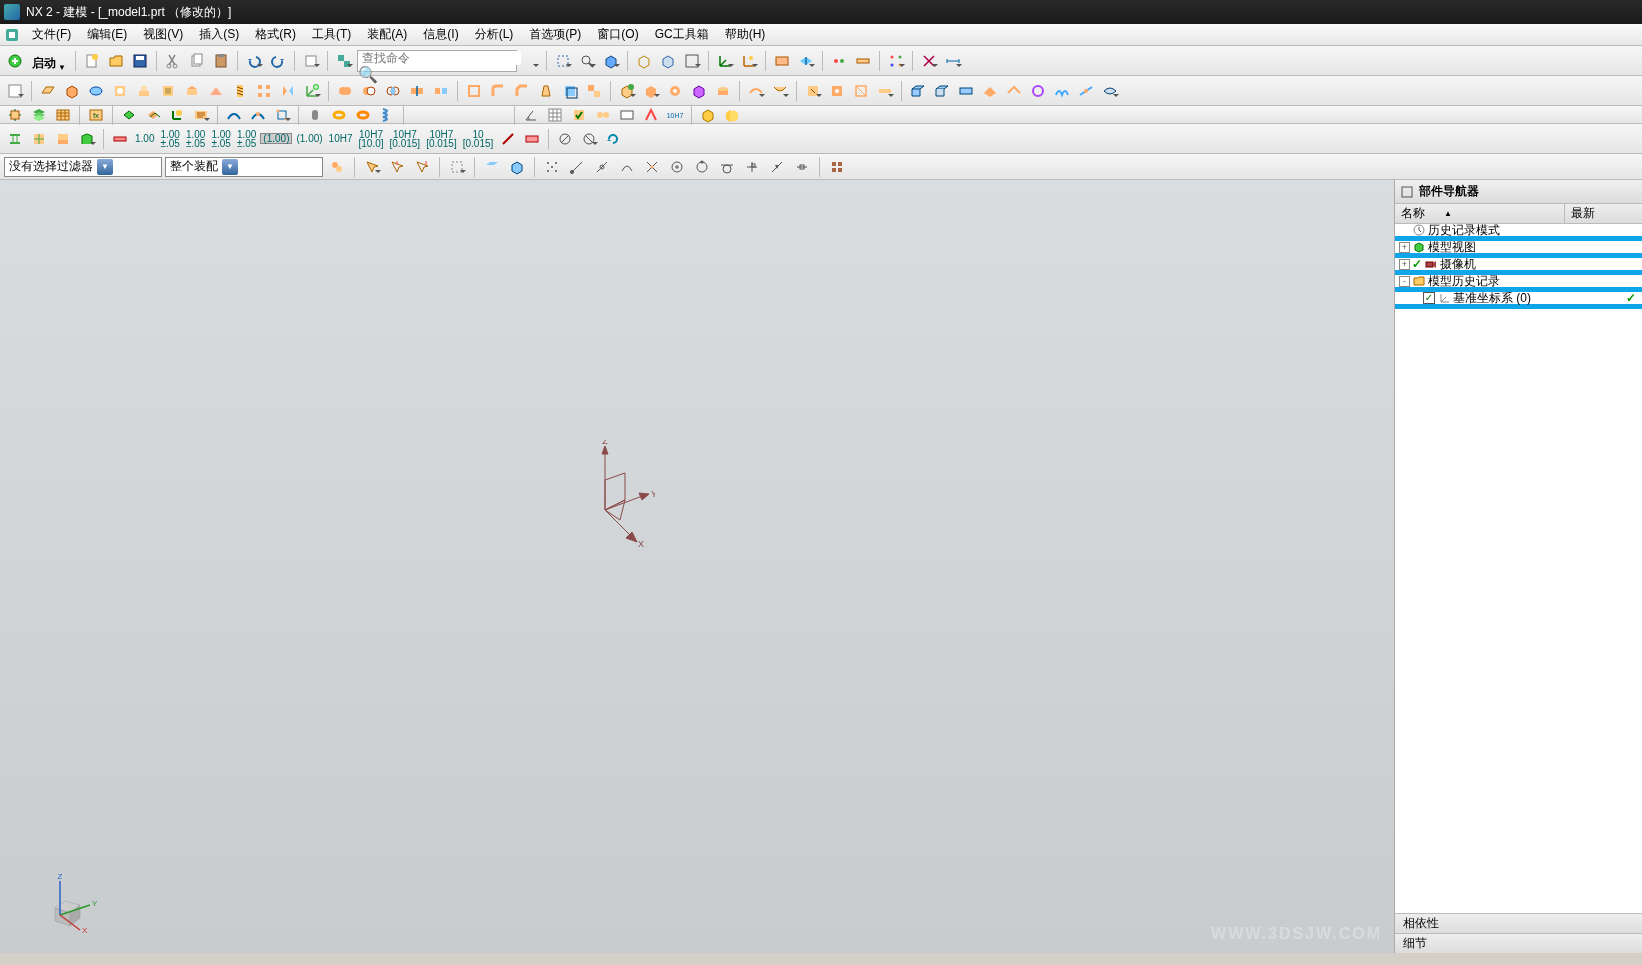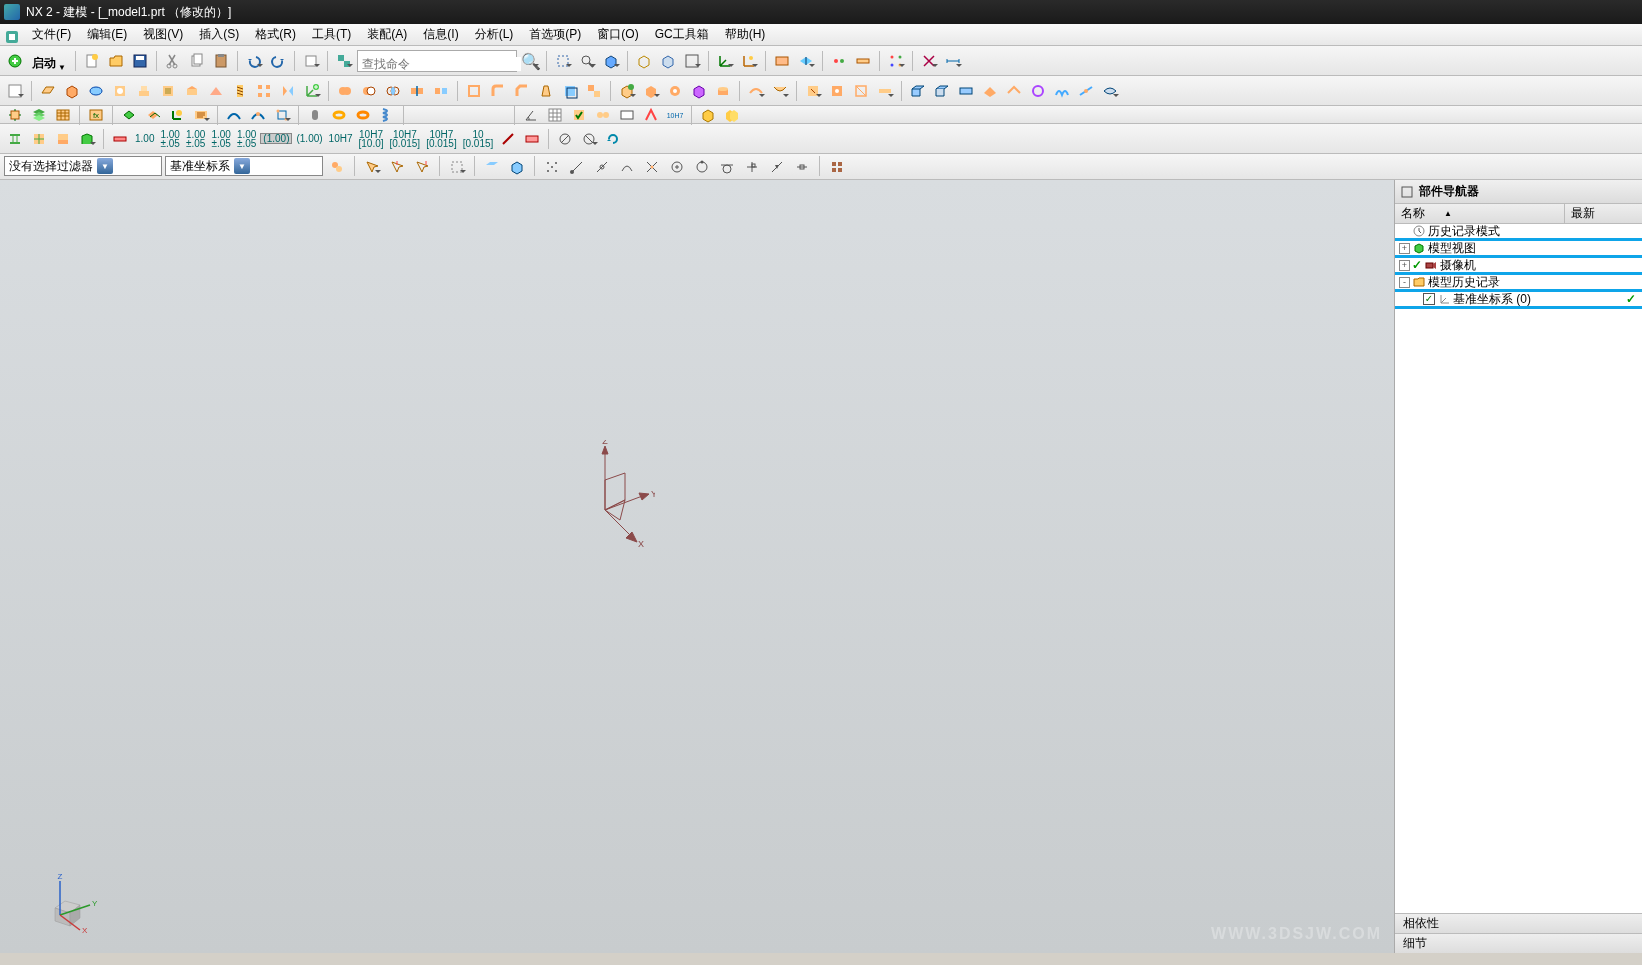--- a/index.html
+++ b/index.html
@@ -3,53 +3,53 @@
 <meta charset="utf-8">
 <style>
 * { margin: 0; padding: 0; box-sizing: border-box; font-family: "Microsoft YaHei", "SimSun", sans-serif; }
 body { width: 1642px; height: 965px; overflow: hidden; background: #d4d0c8; }
 
 
 .titlebar { height: 24px; background: linear-gradient(to bottom, #2a2a2a, #1a1a1a); color: #fff; display: flex; align-items: center; padding: 0 4px; font-size: 12px; }
 .titlebar .app-icon { width: 16px; height: 16px; margin-right: 6px; background: linear-gradient(135deg,#4aa,#26a); border-radius: 2px; }
 
 
-.menubar { height: 22px; background: linear-gradient(to bottom, #fafafa, #e8e8e8); border-bottom: 1px solid #bbb; display: flex; align-items: flex-end; padding: 0 4px; font-size: 12px; }
+.menubar { height: 22px; background: linear-gradient(to bottom, #fafafa, #e8e8e8); border-bottom: 1px solid #bbb; display: flex; align-items: center; padding: 0 4px; font-size: 12px; }
 .menubar .gateway-icon { width: 16px; height: 16px; margin-right: 4px; display:flex; align-items:center; justify-content:center; }
 .menubar .menu-item { padding: 2px 8px; cursor: default; }
 
 
 .toolbar { background: linear-gradient(to bottom, #f6f6f6, #e6e6e6); border-bottom: 1px solid #bbb; display: flex; align-items: center; padding: 2px 4px; gap: 2px; flex-wrap: nowrap; }
 .tb-btn { width: 22px; height: 22px; border: 1px solid transparent; border-radius: 2px; display: inline-flex; align-items: center; justify-content: center; cursor: default; position: relative; }
 .tb-btn.dd::after { content: ""; position: absolute; right: 1px; bottom: 1px; border: 3px solid transparent; border-top-color: #555; width: 0; height: 0; }
 .tb-sep { width: 1px; height: 20px; background: #bbb; margin: 0 3px; }
 .toolbar .launch { display: flex; align-items: flex-end; font-size: 12px; padding: 0 4px; height: 22px; font-weight: bold; }
-.toolbar .search { display: flex; align-items: flex-end; border: 1px solid #aaa; background: #fff; height: 22px; width: 160px; }
+.toolbar .search { display: flex; align-items: flex-start; border: 1px solid #aaa; background: #fff; height: 22px; width: 160px; flex-direction: column; }
 .toolbar .search input { flex: 1; border: none; outline: none; font-size: 12px; padding: 0 4px; color: #888; }
 .toolbar .search .mag { width: 20px; text-align: center; color: #555; }
 .toolbar .tol-label { font-size: 10px; color: #066; text-align:center; line-height:9px; padding: 0 2px; }
 
 
-.selbar { height: 26px; background: linear-gradient(to bottom, #f6f6f6, #e6e6e6); border-bottom: 1px solid #bbb; display: flex; padding: 2px 4px; gap: 3px; font-size: 12px; }
+.selbar { height: 26px; background: linear-gradient(to bottom, #f6f6f6, #e6e6e6); border-bottom: 1px solid #bbb; display: flex; align-items: center; padding: 2px 4px; gap: 3px; font-size: 12px; }
 .selbar .combo { height: 20px; border: 1px solid #888; background: #fff; display: flex; align-items: center; padding: 0 2px 0 4px; }
 .selbar .combo .dd-btn { width: 16px; height: 16px; background: linear-gradient(to bottom,#8ad,#369); border-radius:2px; display:flex; align-items:center; justify-content:center; color:#fff; font-size:8px; margin-left:4px; }
 
 
 .main { position: relative; display: flex; height: calc(965px - 24px - 22px - 30px*4 - 26px); }
 .viewport { flex: 1; background: linear-gradient(to bottom, #d9dde0 0%, #c8ccce 100%); position: relative; }
 .csys { position: absolute; left: 575px; top: 260px; width: 80px; height: 110px; }
 .triad { position: absolute; left: 40px; bottom: 20px; width: 60px; height: 60px; }
 
 
 .nav-panel { width: 248px; background: #f5f5f5; border-left: 1px solid #aaa; display: flex; flex-direction: column; font-size: 12px; position:absolute; right:0; top:0; bottom:0;}
 .nav-panel .nav-title { height: 24px; background: linear-gradient(to bottom,#f0f0f0,#dcdcdc); border-bottom: 1px solid #bbb; display: flex; align-items: center; padding: 0 6px; font-weight: bold; gap:6px;}
 .nav-panel .nav-header { height: 20px; background: linear-gradient(to bottom,#eee,#ddd); border-bottom: 1px solid #bbb; display: flex; align-items: center; font-size: 12px; }
 .nav-panel .nav-header .col { padding: 0 6px; border-right: 1px solid #bbb; height: 100%; display:flex; align-items:center; gap:19px;}
 .nav-panel .tree { flex: 1; background: #fff; overflow: auto; }
-.nav-panel .tree .node { height: 17px; display: flex; align-items: center; padding-left: 4px; gap: 2px; border-bottom:3px solid #0ea5e9; font-size:12px; white-space:nowrap;}
+.nav-panel .tree .node { height: 17px; display: flex; align-items: center; padding-left: 4px; gap: 2px; border-bottom:5px solid #0ea5e9; font-size:12px; white-space:nowrap;}
 .nav-panel .tree .node .exp { width: 11px; height: 11px; border: 1px solid #888; font-size: 9px; line-height: 9px; text-align: center; color: #555; background:#fff;}
 .nav-panel .tree .node .exp.blank { border:none; }
 .nav-panel .tree .node .chk { width: 12px; height: 12px; border: 1px solid #555; font-size:10px; line-height:10px; text-align:center; color:#070;}
 .nav-panel .tree .node .ico { width: 14px; height: 14px; display:inline-flex; align-items:center; justify-content:center;}
 .nav-panel .footer-row { height: 20px; background: linear-gradient(to bottom,#eee,#ddd); border-top: 1px solid #bbb; padding: 0 8px; display:flex; align-items:center; font-size:12px;}
 .check-green { color:#090; font-weight:bold; }
 
 
 .watermark { position: absolute; right: 260px; bottom: 10px; color: rgba(255,255,255,0.3); font-size: 16px; font-weight: bold; letter-spacing: 2px; pointer-events:none;}
 .wm-icon { position:absolute; right:8px; bottom:52px; width:40px; height:40px; opacity:0.4; pointer-events:none;}
@@ -743,21 +743,21 @@
       </svg>
     </span>
 </div>
 
 <div class="selbar">
   <div class="combo" style="width:158px">
     <span>没有选择过滤器</span>
     <span class="dd-btn">▼</span>
   </div>
   <div class="combo" style="width:158px">
-    <span>基准坐标系</span>
+    <span>整个装配</span>
     <span class="dd-btn">▼</span>
   </div>
   <span class="tb-btn">
       <svg class="ic" viewBox="0 0 16 16">
         <circle cx="6" cy="6" r="3" fill="#fa6"></circle>
         <circle cx="10" cy="10" r="3" fill="#fc8"></circle>
       </svg>
     </span>
   <span class="tb-sep"></span>
   <span class="tb-btn dd">

